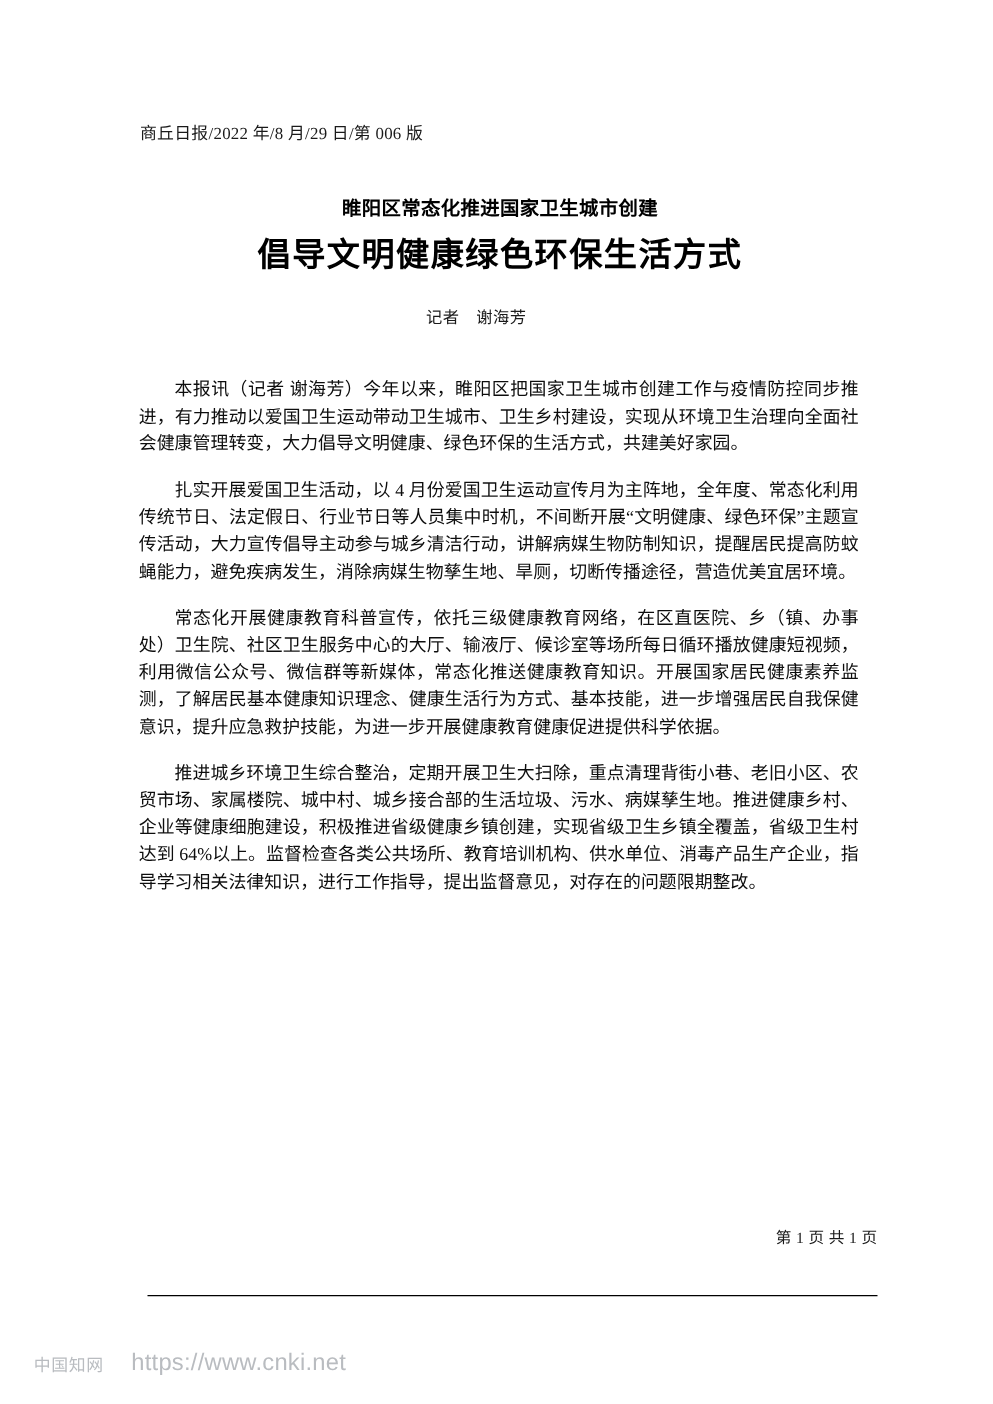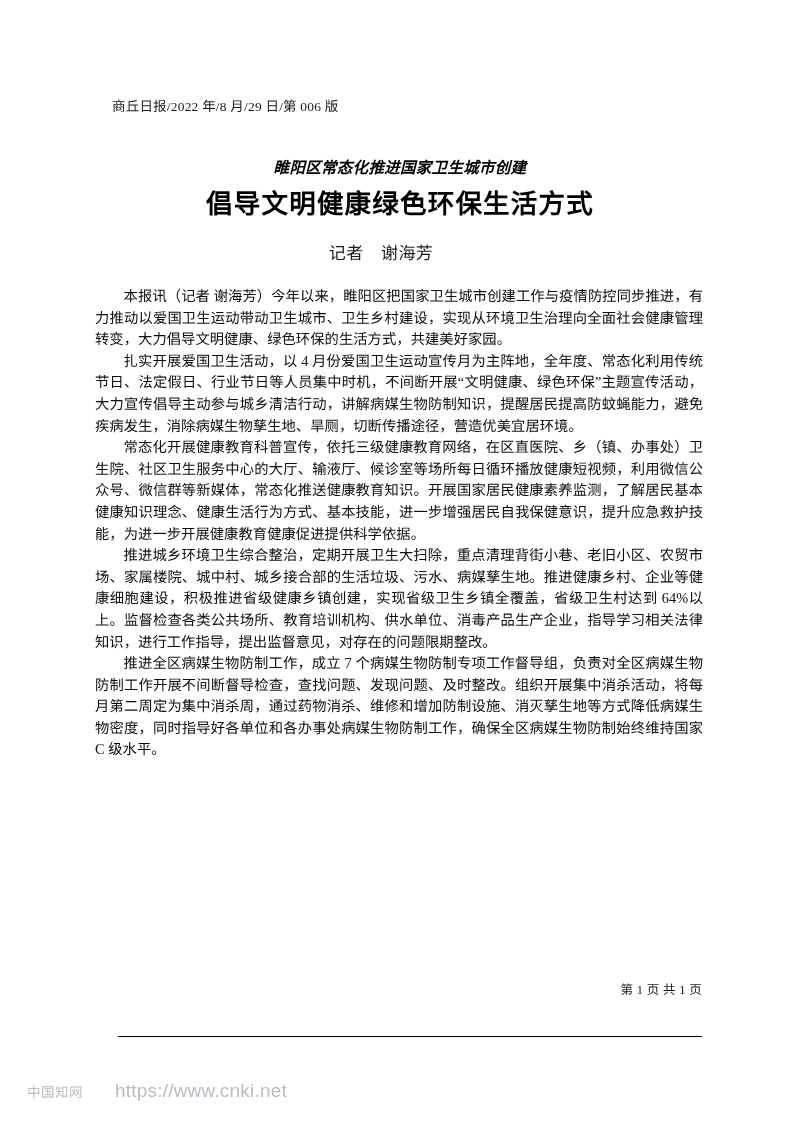--- a/index.html
+++ b/index.html
@@ -46,31 +46,30 @@
     top: 155px;
     width: 610px;
     text-align: center;
   }
   .subtitle {
     font-size: 15.5px;
     font-weight: bold;
     line-height: 26px;
     color: #000;
     letter-spacing: 0.3px;
-    font-style: italic;
   }
   .main-title {
     font-size: 26.5px;
     font-weight: bold;
     line-height: 46px;
     color: #000;
     letter-spacing: 1.2px;
   }
   .byline {
-    font-size: 17px;
+    font-size: 13px;
     line-height: 26px;
     margin-top: 14px;
     color: #1a1a1a;
     letter-spacing: 0.4px;
     padding-right: 38px;
   }
 
   
   .article {
     position: absolute;
@@ -78,21 +77,21 @@
     top: 286px;
     width: 608px;
     font-size: 14.3px;
     line-height: 21.6px;
     text-align: justify;
     text-justify: inter-ideograph;
     color: #0d0d0d;
     letter-spacing: 0.05px;
   }
   .article p {
-    margin: 0;
+    margin: 16px;
     text-indent: 2em;
   }
 
   
   .footer-rule {
     position: absolute;
     left: 118px;
     top: 1036px;
     width: 584px;
     height: 0;
@@ -110,21 +109,21 @@
     letter-spacing: 0.3px;
   }
 
   
   .watermark {
     position: absolute;
     left: 27px;
     top: 1080px;
     display: flex;
     align-items: center;
-    gap: 32px;
+    gap: 22px;
     color: #b9bcc0;
     user-select: none;
   }
   .watermark .wm-name {
     font-size: 13.5px;
     font-family: "Liberation Serif", "DejaVu Serif", serif;
     letter-spacing: 0.5px;
   }
   .watermark .wm-url {
     font-size: 19px;
@@ -145,21 +144,20 @@
     <div class="subtitle">睢阳区常态化推进国家卫生城市创建</div>
     <div class="main-title">倡导文明健康绿色环保生活方式</div>
     <div class="byline">记者　谢海芳</div>
   </div>
 
   <div class="article">
     <p>本报讯（记者 谢海芳）今年以来，睢阳区把国家卫生城市创建工作与疫情防控同步推进，有力推动以爱国卫生运动带动卫生城市、卫生乡村建设，实现从环境卫生治理向全面社会健康管理转变，大力倡导文明健康、绿色环保的生活方式，共建美好家园。</p>
     <p>扎实开展爱国卫生活动，以 4 月份爱国卫生运动宣传月为主阵地，全年度、常态化利用传统节日、法定假日、行业节日等人员集中时机，不间断开展“文明健康、绿色环保”主题宣传活动，大力宣传倡导主动参与城乡清洁行动，讲解病媒生物防制知识，提醒居民提高防蚊蝇能力，避免疾病发生，消除病媒生物孳生地、旱厕，切断传播途径，营造优美宜居环境。</p>
     <p>常态化开展健康教育科普宣传，依托三级健康教育网络，在区直医院、乡（镇、办事处）卫生院、社区卫生服务中心的大厅、输液厅、候诊室等场所每日循环播放健康短视频，利用微信公众号、微信群等新媒体，常态化推送健康教育知识。开展国家居民健康素养监测，了解居民基本健康知识理念、健康生活行为方式、基本技能，进一步增强居民自我保健意识，提升应急救护技能，为进一步开展健康教育健康促进提供科学依据。</p>
     <p>推进城乡环境卫生综合整治，定期开展卫生大扫除，重点清理背街小巷、老旧小区、农贸市场、家属楼院、城中村、城乡接合部的生活垃圾、污水、病媒孳生地。推进健康乡村、企业等健康细胞建设，积极推进省级健康乡镇创建，实现省级卫生乡镇全覆盖，省级卫生村达到 64%以上。监督检查各类公共场所、教育培训机构、供水单位、消毒产品生产企业，指导学习相关法律知识，进行工作指导，提出监督意见，对存在的问题限期整改。</p>
-    <p>推进全区病媒生物防制工作，成立 7 个病媒生物防制专项工作督导组，负责对全区病媒生物防制工作开展不间断督导检查，查找问题、发现问题、及时整改。组织开展集中消杀活动，将每月第二周定为集中消杀周，通过药物消杀、维修和增加防制设施、消灭孳生地等方式降低病媒生物密度，同时指导好各单位和各办事处病媒生物防制工作，确保全区病媒生物防制始终维持国家 C 级水平。</p>
   </div>
 
   <div class="footer-rule"></div>
   <div class="footer-text">第 1 页  共 1 页</div>
 
   <div class="watermark">
     <span class="wm-name">中国知网</span>
     <span class="wm-url">https://www.cnki.net</span>
   </div>
 

